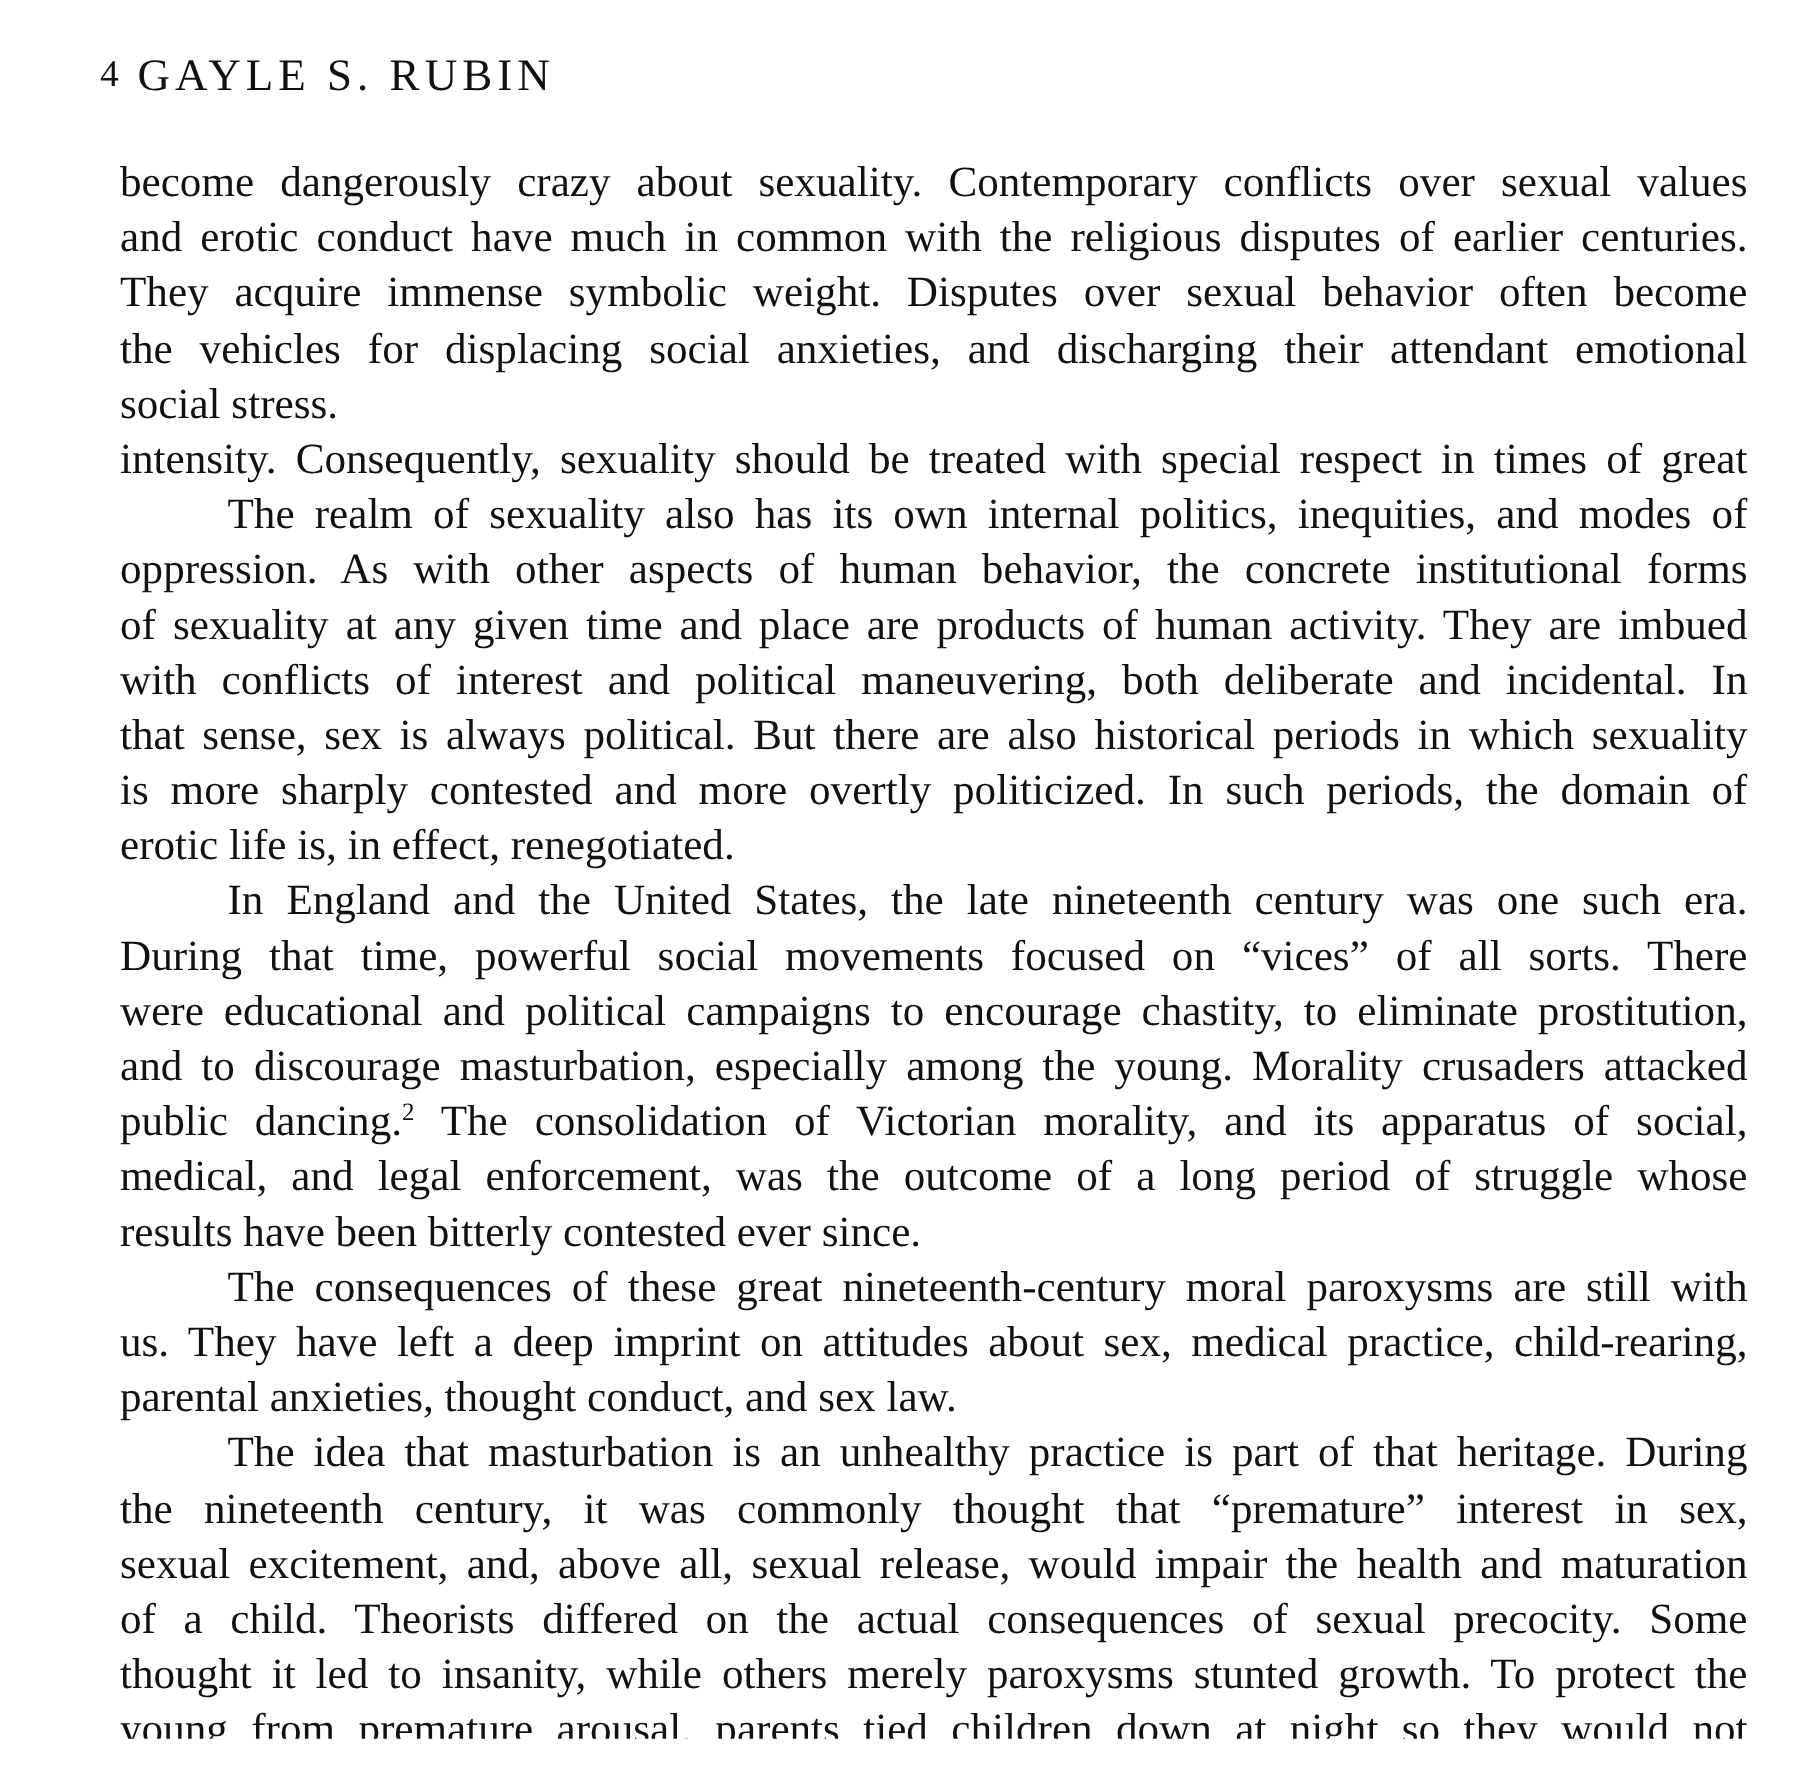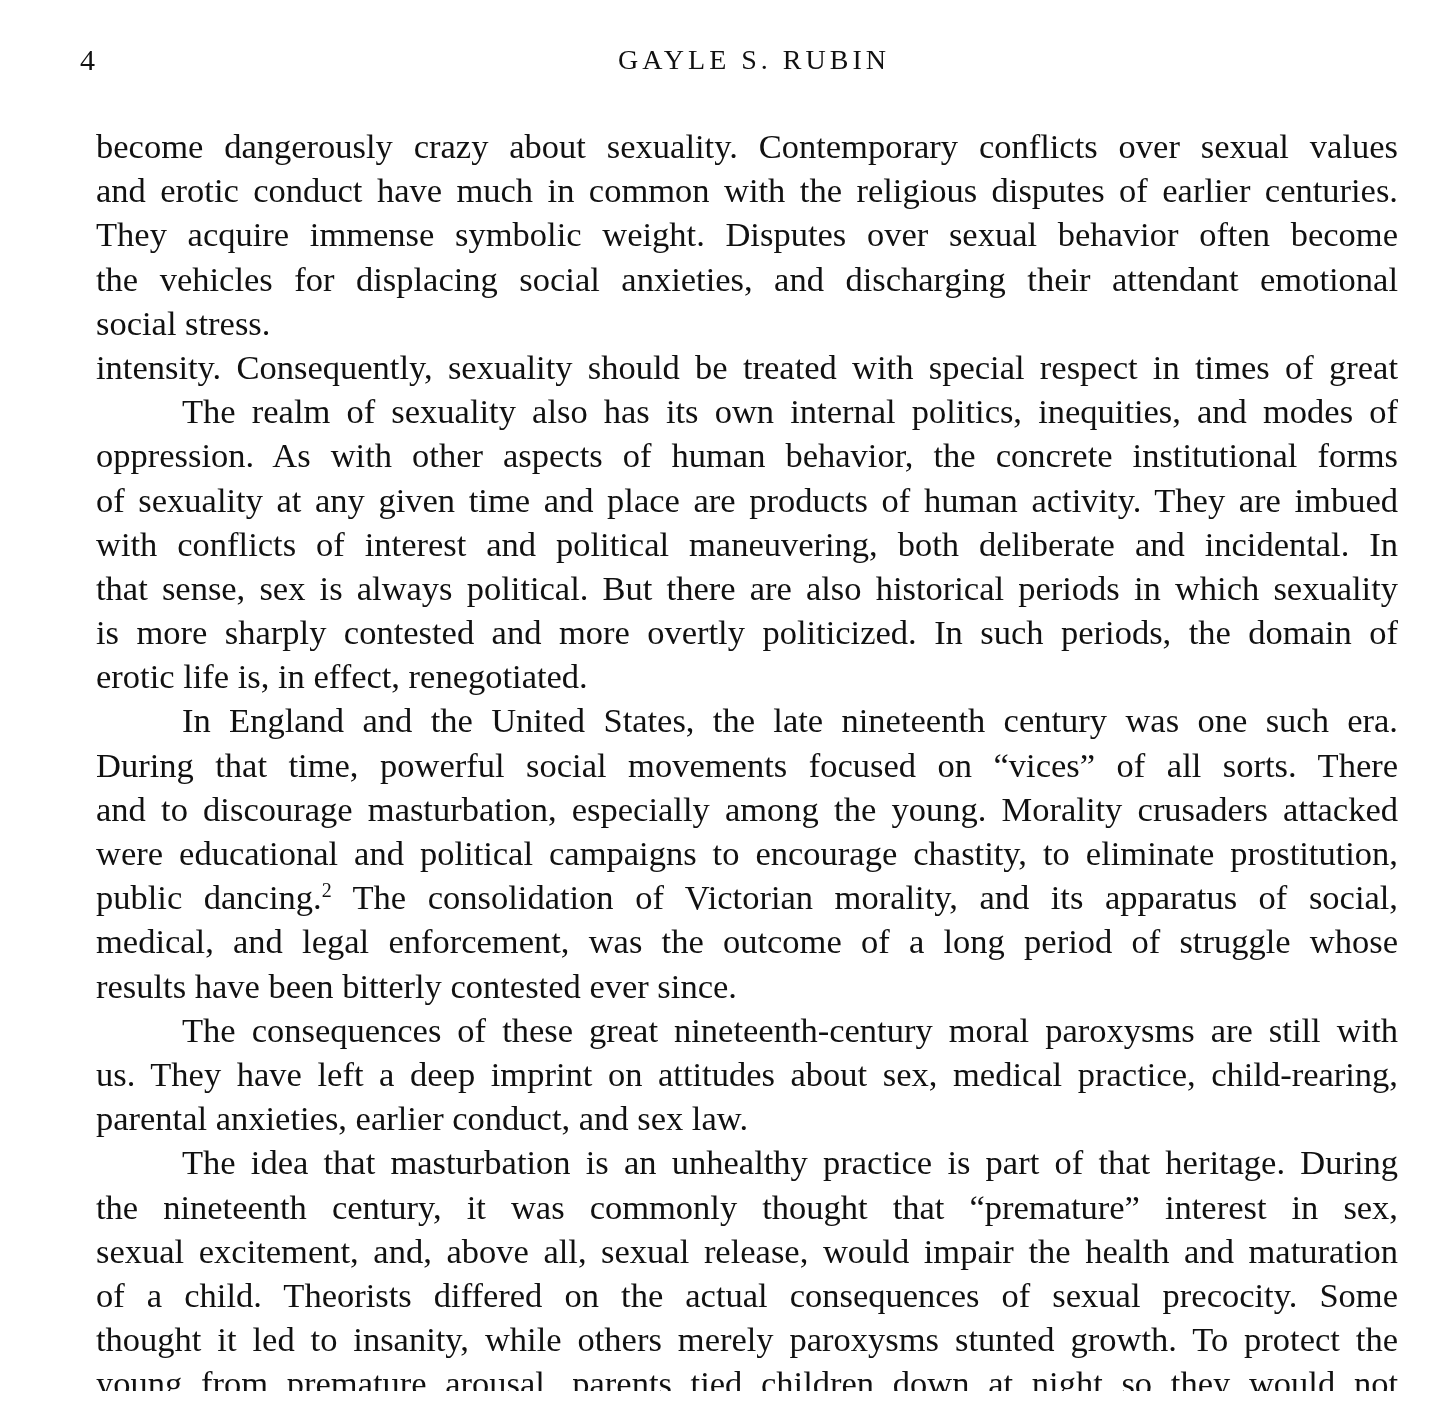--- a/index.html
+++ b/index.html
@@ -35,22 +35,22 @@
       left: 0;
       top: 0;
       font-size: 30px;
       line-height: 40px;
     }
     .author-head {
       position: absolute;
       left: 0;
       right: 0;
       top: 0;
-      text-align: center;
-      font-size: 28px;
+      text-align: left;
+      font-size: 36px;
       letter-spacing: 4px;
       line-height: 40px;
       padding-left: 30px;
     }
     .body-text {
       position: absolute;
       left: 80px;
       width: 1318px;
       top: 124px;
     }
@@ -107,31 +107,31 @@
       <span class="line">of sexuality at any given time and place are products of human activity. They are imbued</span>
       <span class="line">with conflicts of interest and political maneuvering, both deliberate and incidental. In</span>
       <span class="line">that sense, sex is always political. But there are also historical periods in which sexuality</span>
       <span class="line">is more sharply contested and more overtly politicized. In such periods, the domain of</span>
       <span class="line last">erotic life is, in effect, renegotiated.</span>
     </div>
 
     <div>
       <span class="line indent">In England and the United States, the late nineteenth century was one such era.</span>
       <span class="line">During that time, powerful social movements focused on “vices” of all sorts. There</span>
+      <span class="line">were educational and political campaigns to encourage chastity, to eliminate prostitution,</span>
       <span class="line">and to discourage masturbation, especially among the young. Morality crusaders attacked</span>
-      <span class="line">were educational and political campaigns to encourage chastity, to eliminate prostitution,</span>
       <span class="line"><span>public dancing.</span><sup class="fn">2</sup><span> The consolidation of Victorian morality, and its apparatus of social,</span></span>
       <span class="line">medical, and legal enforcement, was the outcome of a long period of struggle whose</span>
       <span class="line last">results have been bitterly contested ever since.</span>
     </div>
 
     <div>
       <span class="line indent">The consequences of these great nineteenth-century moral paroxysms are still with</span>
       <span class="line">us. They have left a deep imprint on attitudes about sex, medical practice, child-rearing,</span>
-      <span class="line last">parental anxieties, earlier conduct, and sex law.</span>
+      <span class="line last">parental anxieties, thought conduct, and sex law.</span>
     </div>
 
     <div>
       <span class="line indent">The idea that masturbation is an unhealthy practice is part of that heritage. During</span>
       <span class="line">the nineteenth century, it was commonly thought that “premature” interest in sex,</span>
       <span class="line">sexual excitement, and, above all, sexual release, would impair the health and maturation</span>
       <span class="line">of a child. Theorists differed on the actual consequences of sexual precocity. Some</span>
       <span class="line">thought it led to insanity, while others merely paroxysms stunted growth. To protect the</span>
       <span class="line cut">young from premature arousal, parents tied children down at night so they would not</span>
     </div>

